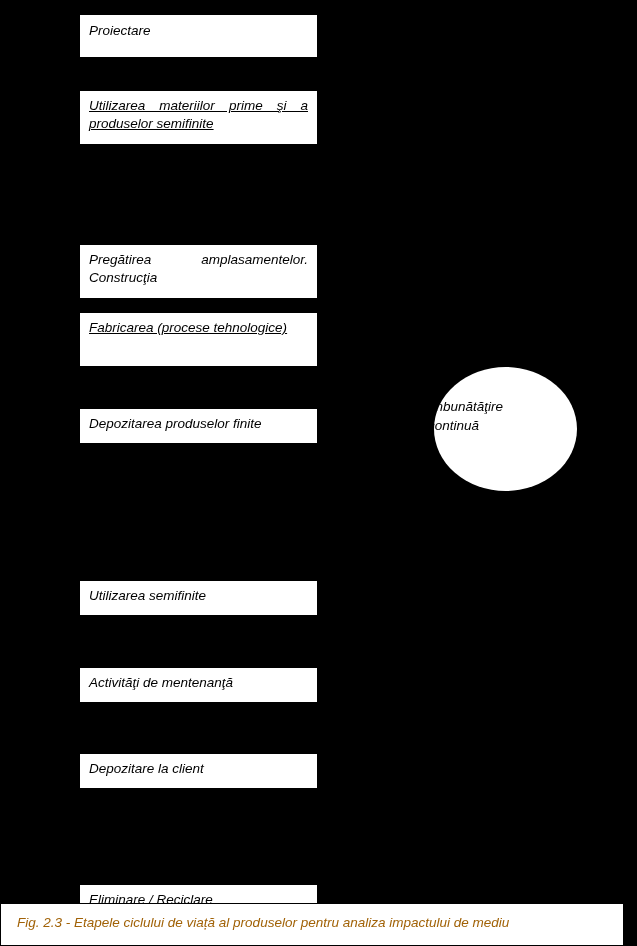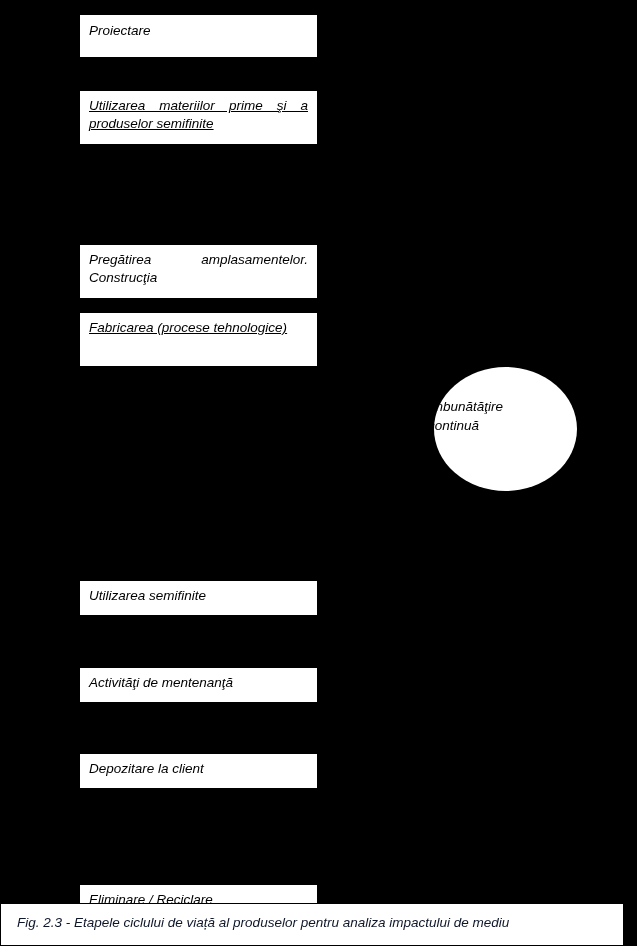--- a/index.html
+++ b/index.html
@@ -85,21 +85,21 @@
   
   #figure-caption {
     position: absolute;
     left: 0px;
     top: 903px;
     width: 624px;
     height: 43px;
     box-sizing: border-box;
     background: #ffffff;
     border: 1px solid #000000;
-    color: #0f172a;
+    color: #a16207;
     font-family: "Liberation Sans", sans-serif;
     font-style: italic;
     font-size: 13.5px;
     line-height: 18px;
     padding: 10px 0 0 16px;
     overflow: hidden;
     white-space: nowrap;
   }
 </style>
 </head>
@@ -108,20 +108,21 @@
 <div id="diagram-canvas">
 
   <div class="stage-box" id="box-proiectare">Proiectare</div>
 
   <div class="stage-box two-line" id="box-materii-prime">Utilizarea materiilor prime şi a produselor semifinite</div>
 
   <div class="stage-box" id="box-amplasamente">Pregătirea amplasamentelor. Construcţia</div>
 
   <div class="stage-box two-line" id="box-fabricarea">Fabricarea (procese tehnologice)</div>
 
+  <div class="stage-box" id="box-depozitare-finite">Depozitarea produselor finite</div>
 
 
   <div class="stage-box" id="box-utilizarea">Utilizarea semifinite</div>
 
   <div class="stage-box" id="box-mentenanta">Activităţi de mentenanţă</div>
 
   <div class="stage-box" id="box-depozitare-client">Depozitare la client</div>
 
   <div class="stage-box" id="box-eliminare">Eliminare / Reciclare</div>
 

